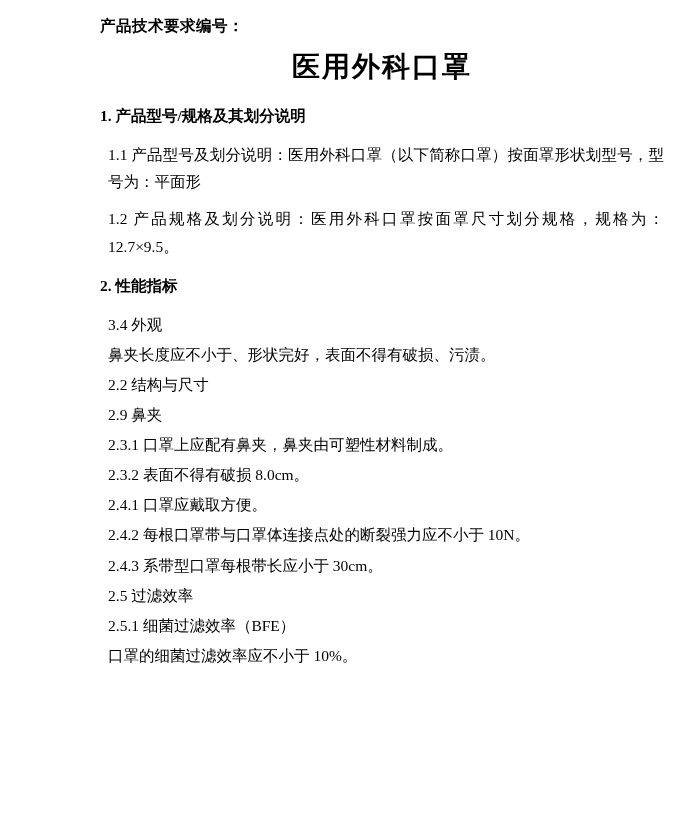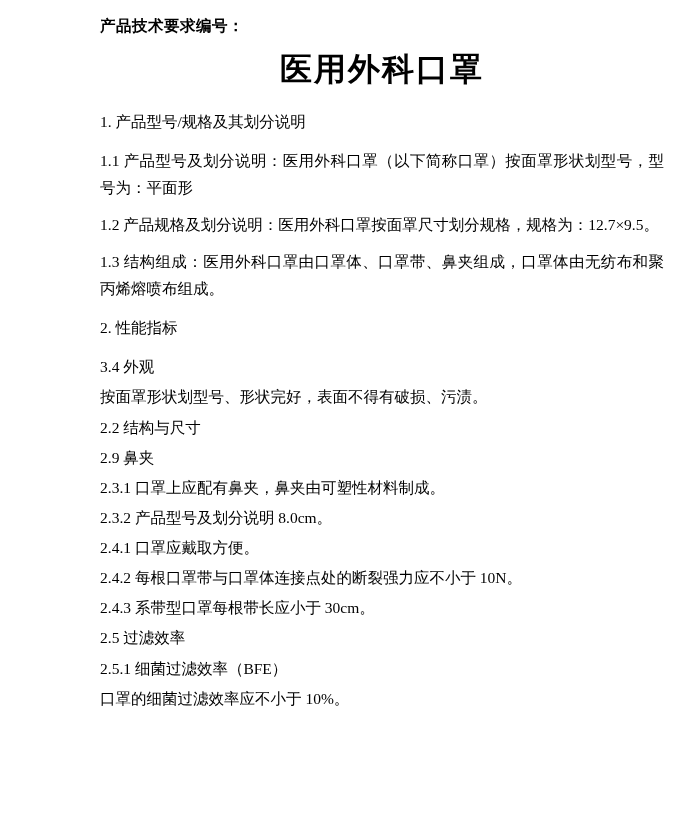--- a/index.html
+++ b/index.html
@@ -23,66 +23,65 @@
   }
   .doc-code {
     font-size: 15.5px;
     font-weight: bold;
     letter-spacing: 0.5px;
     margin: 0 0 10px 0;
     line-height: 1.5;
   }
   .doc-title {
     text-align: center;
-    font-size: 32px;
+    font-size: 28px;
     font-weight: bold;
     letter-spacing: 2px;
     margin: 10px 0 18px 0;
     line-height: 1.4;
   }
   .section-heading {
     font-size: 15.5px;
-    font-weight: normal;
+    font-weight: bold;
     margin: 14px 0 12px 0;
     line-height: 1.6;
   }
   .para {
     font-size: 15.5px;
     line-height: 1.75;
-    margin: 0 0 10px 0;
+    margin: 0 0 10px 8px;
     text-align: justify;
     text-justify: inter-ideograph;
   }
   .para.tight {
     margin-bottom: 3px;
   }
 </style>
 </head>
 <body>
 
 <div class="page">
 
   <div class="doc-code">产品技术要求编号：</div>
 
   <h1 class="doc-title">医用外科口罩</h1>
 
   <h2 class="section-heading">1. 产品型号/规格及其划分说明</h2>
 
   <p class="para">1.1 产品型号及划分说明：医用外科口罩（以下简称口罩）按面罩形状划型号，型号为：平面形</p>
   <p class="para">1.2 产品规格及划分说明：医用外科口罩按面罩尺寸划分规格，规格为：12.7×9.5。</p>
-  <p class="para">1.3 结构组成：医用外科口罩由口罩体、口罩带、鼻夹组成，口罩体由无纺布和聚丙烯熔喷布组成。</p>
 
   <h2 class="section-heading">2. 性能指标</h2>
 
   <p class="para tight">3.4 外观</p>
-  <p class="para tight">按面罩形状划型号、形状完好，表面不得有破损、污渍。</p>
+  <p class="para tight">鼻夹长度应不小于、形状完好，表面不得有破损、污渍。</p>
   <p class="para tight">2.2 结构与尺寸</p>
   <p class="para tight">2.9 鼻夹</p>
   <p class="para tight">2.3.1 口罩上应配有鼻夹，鼻夹由可塑性材料制成。</p>
-  <p class="para tight">2.3.2 产品型号及划分说明 8.0cm。</p>
+  <p class="para tight">2.3.2 表面不得有破损 8.0cm。</p>
   <p class="para tight">2.4.1 口罩应戴取方便。</p>
   <p class="para tight">2.4.2 每根口罩带与口罩体连接点处的断裂强力应不小于 10N。</p>
   <p class="para tight">2.4.3 系带型口罩每根带长应小于 30cm。</p>
   <p class="para tight">2.5 过滤效率</p>
   <p class="para tight">2.5.1 细菌过滤效率（BFE）</p>
   <p class="para tight">口罩的细菌过滤效率应不小于 10%。</p>
 
 </div>
 
 </body></html>

